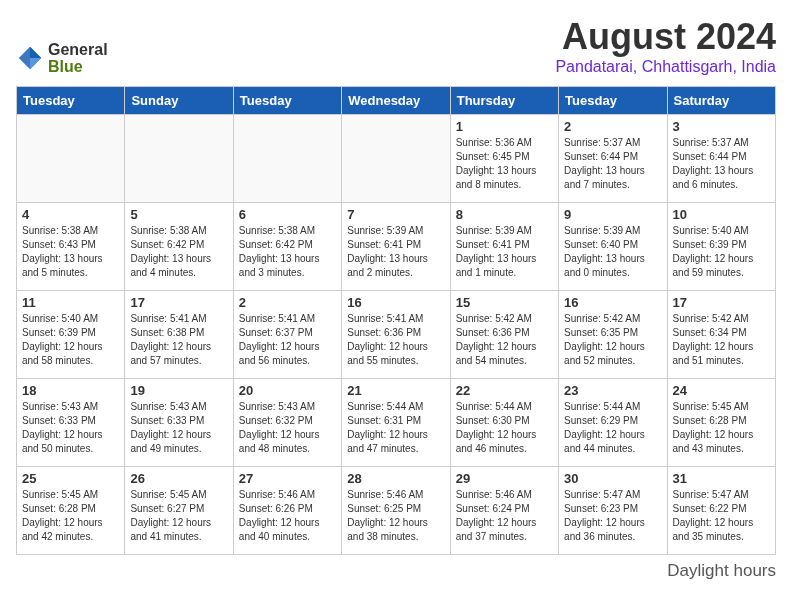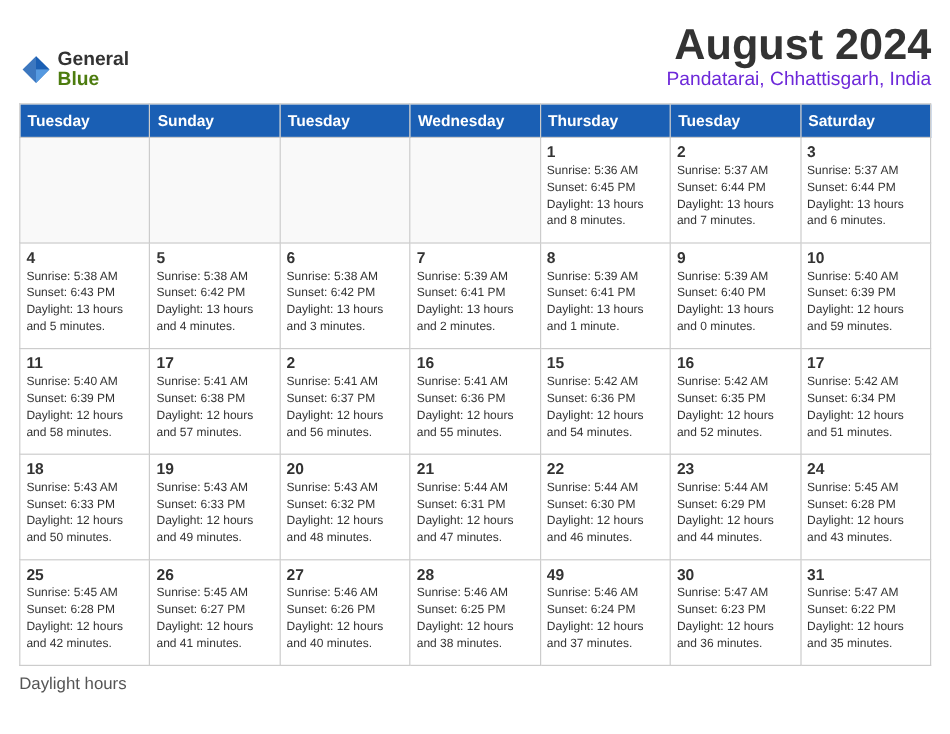--- a/index.html
+++ b/index.html
@@ -82,23 +82,23 @@
       color: #333;
       margin-bottom: 2px;
     }
     .day-info {
       font-size: 10px;
       color: #333;
       line-height: 1.4;
     }
     .footer-note {
       margin-top: 6px;
-      font-size: 14px;
+      font-size: 17px;
       color: #555;
-      text-align: left;
+      text-align: right;
     }
   </style>
 </head>
 <body>
 
 <div class="header-section">
   <div class="logo">
     <svg class="logo-icon" viewBox="0 0 40 40" xmlns="http://www.w3.org/2000/svg">
       <polygon points="20,4 36,20 20,36 4,20" fill="#1a5fb4" opacity="0.85"></polygon>
       <polygon points="20,4 36,20 20,20" fill="#1a5fb4"></polygon>
@@ -331,21 +331,21 @@
 and 40 minutes.</div>
         </td>
         <td>
           <div class="day-number">28</div>
           <div class="day-info" style="white-space: pre-line;">Sunrise: 5:46 AM
 Sunset: 6:25 PM
 Daylight: 12 hours
 and 38 minutes.</div>
         </td>
         <td>
-          <div class="day-number">49</div>
+          <div class="day-number">29</div>
           <div class="day-info" style="white-space: pre-line;">Sunrise: 5:46 AM
 Sunset: 6:24 PM
 Daylight: 12 hours
 and 37 minutes.</div>
         </td>
         <td>
           <div class="day-number">30</div>
           <div class="day-info" style="white-space: pre-line;">Sunrise: 5:47 AM
 Sunset: 6:23 PM
 Daylight: 12 hours

